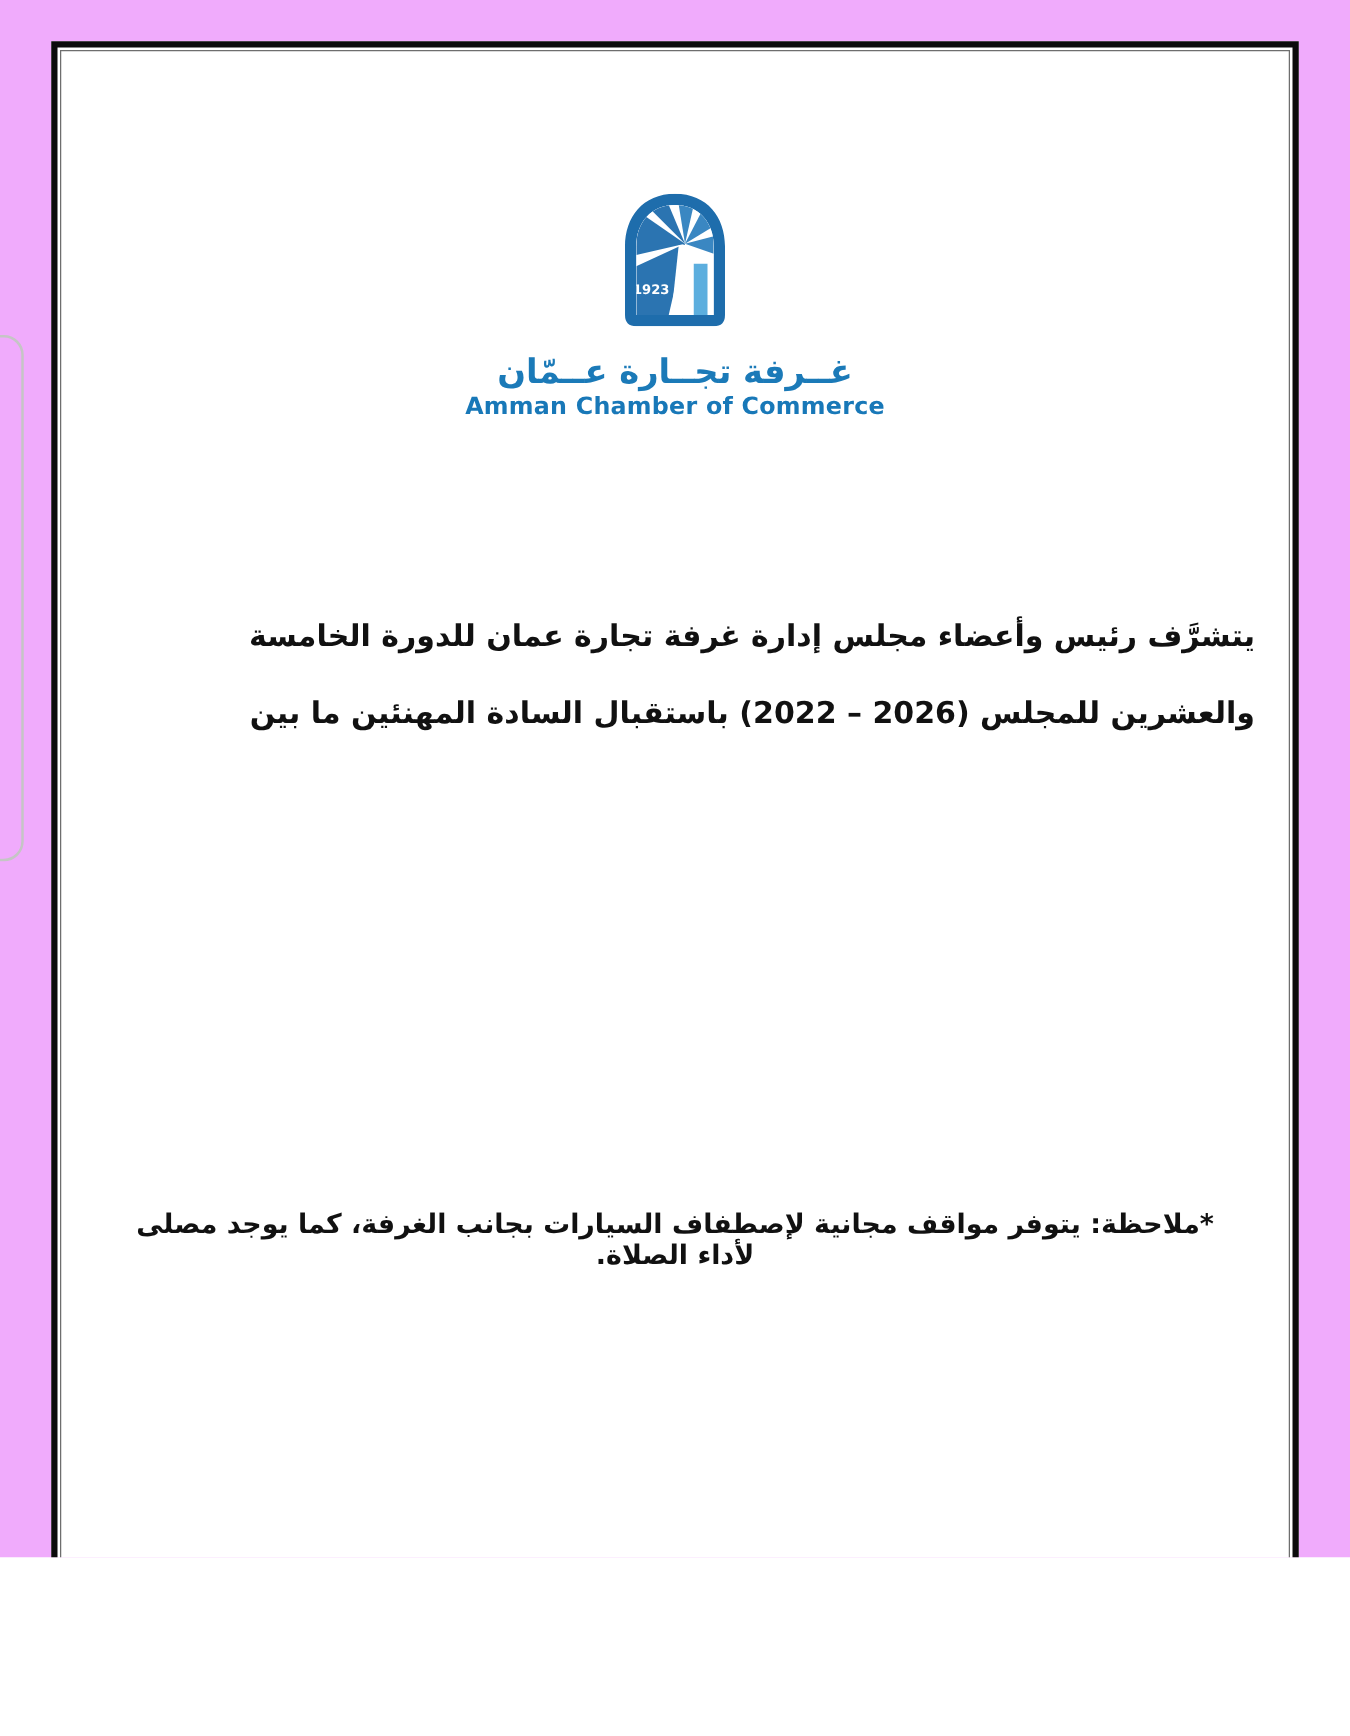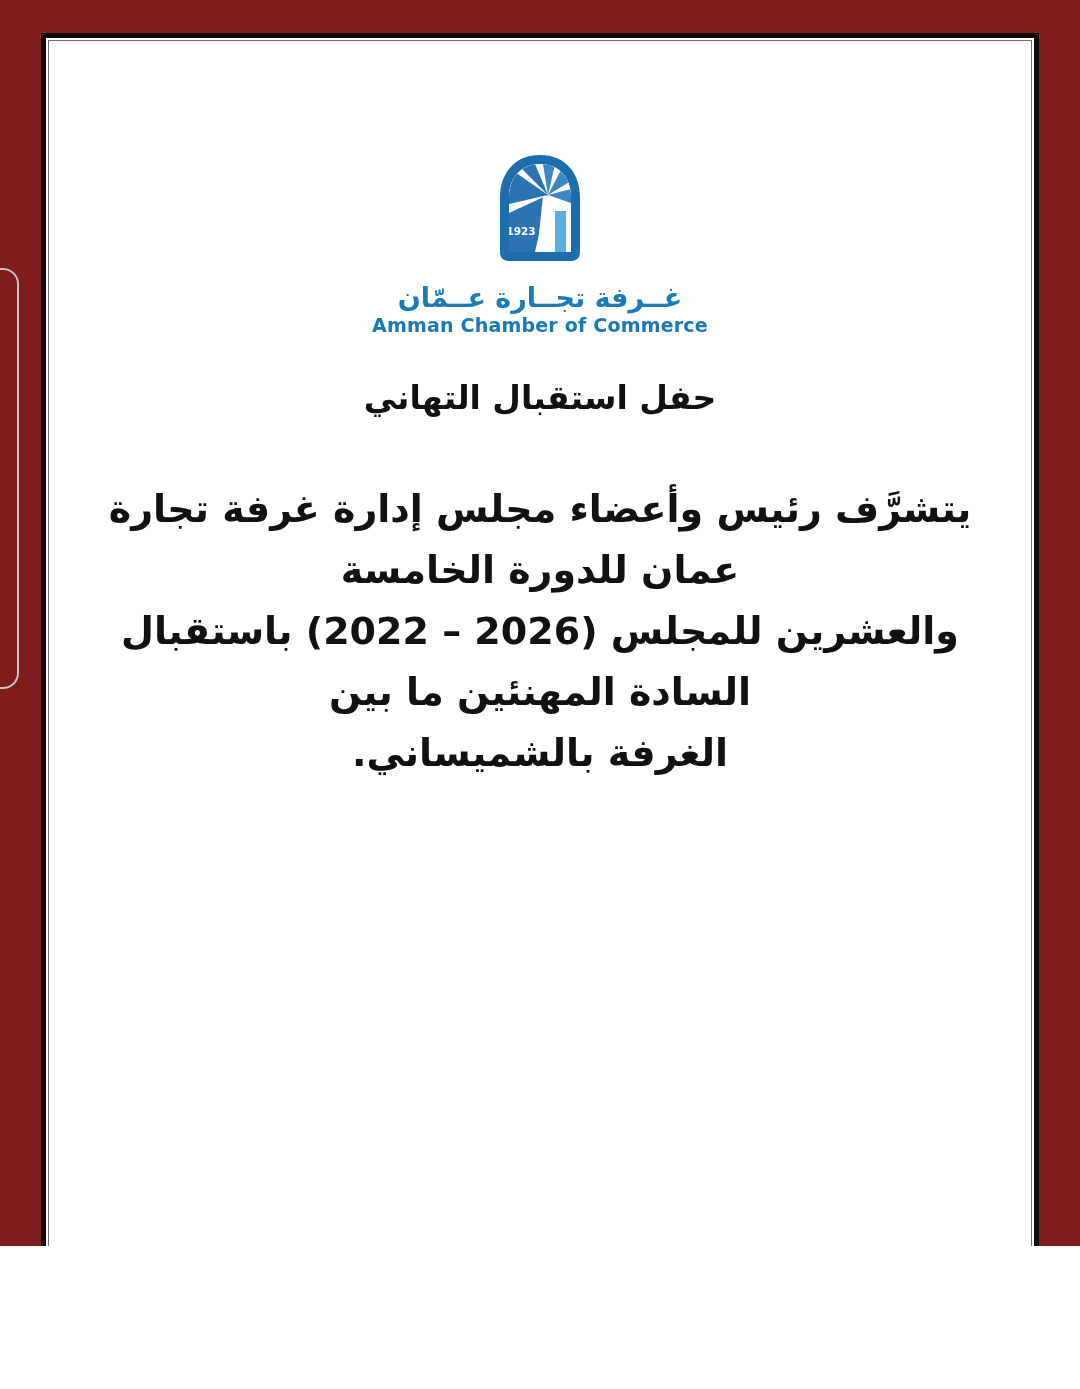--- a/index.html
+++ b/index.html
@@ -5,21 +5,21 @@
   html, body {
     margin: 0;
     padding: 0;
     background: #ffffff;
     font-family: "DejaVu Sans", sans-serif;
   }
   .page {
     position: relative;
     width: 1080px;
     height: 1246px;
-    background: #7f1d1d;
+    background: #f0abfc;
     overflow: hidden;
   }
   
   .frame {
     position: absolute;
     left: 41px;
     top: 33px;
     width: 998px;
     height: 1313px;
     border: 5px solid #0b0b0b;
@@ -83,23 +83,23 @@
     font-size: 33px;
     font-weight: bold;
     color: #111111;
   }
   
   .doc-body {
     position: absolute;
     top: 441px;
     left: 30px;
     right: 30px;
-    text-align: center;
+    text-align: right;
     direction: rtl;
-    font-size: 38px;
+    font-size: 24px;
     font-weight: bold;
     color: #111111;
     line-height: 61px;
   }
   
   .doc-note {
     position: absolute;
     top: 929px;
     left: 40px;
     right: 40px;
@@ -147,25 +147,24 @@
           <polygon points="53,40 76,34 76,48" fill="#3a87c2"></polygon>
           <rect x="60" y="56" width="11" height="41" fill="#5caede"></rect>
           <polygon points="48,41 42,97 57,97 55,41" fill="#ffffff"></polygon>
           <text x="26" y="80" text-anchor="middle" font-size="10.5" font-weight="bold" fill="#ffffff" font-family="DejaVu Sans, sans-serif">1923</text>
         </g>
       </svg>
       <div class="logo-arabic">غــرفة تجــارة عــمّان</div>
       <div class="logo-english">Amman Chamber of Commerce</div>
     </div>
 
-    <div class="doc-title">حفل استقبال التهاني</div>
 
     <div class="doc-body">
       <div>يتشرَّف رئيس وأعضاء مجلس إدارة غرفة تجارة عمان للدورة الخامسة</div>
       <div>والعشرين للمجلس ‪(2022 – 2026)‬ باستقبال السادة المهنئين ما بين</div>
-      <div>الغرفة بالشميساني.</div>
     </div>
 
+    <div class="doc-note">*ملاحظة: يتوفر مواقف مجانية لإصطفاف السيارات بجانب الغرفة، كما يوجد مصلى لأداء الصلاة.</div>
   </div>
 
   <div class="bottom-strip"></div>
 
 </div>
 
 </body></html>

